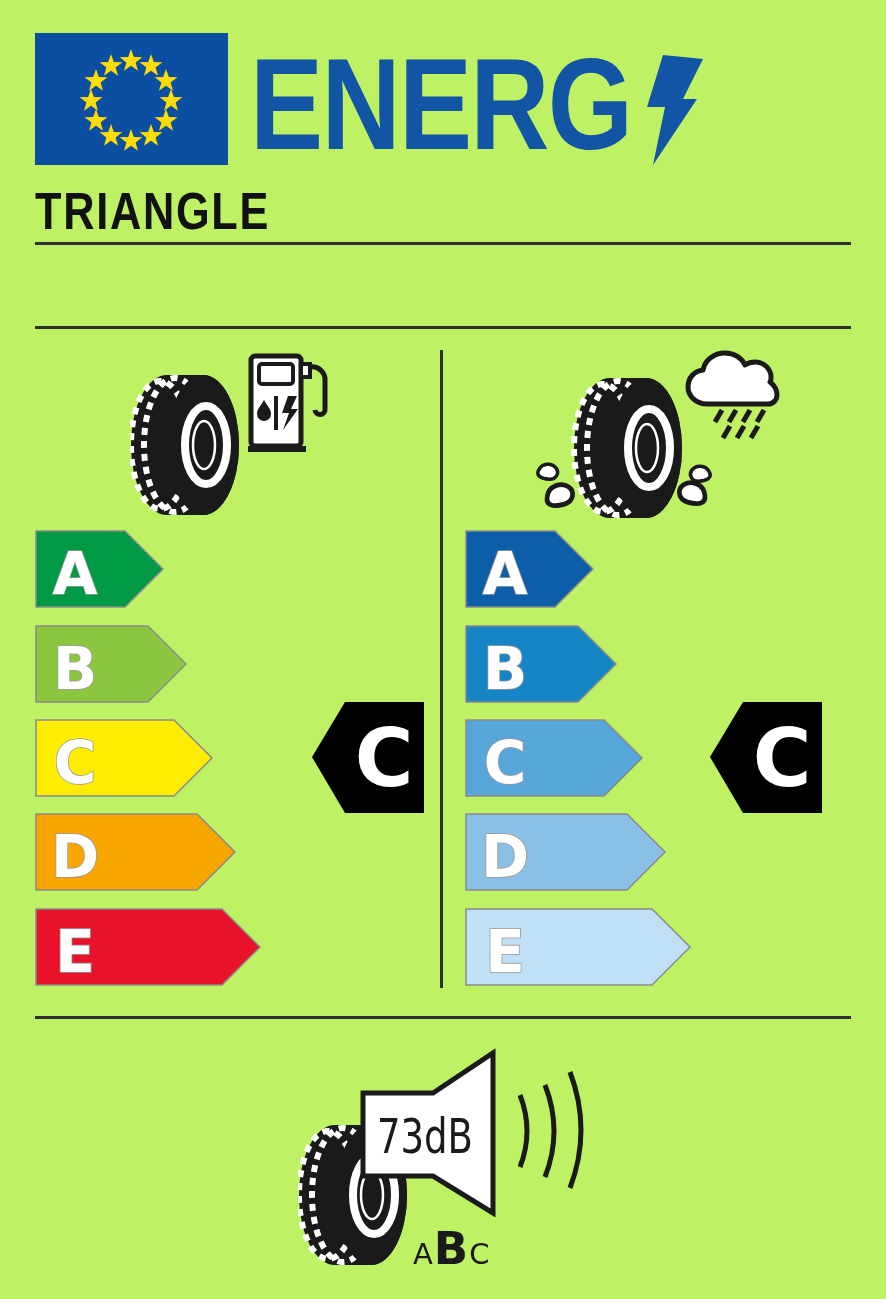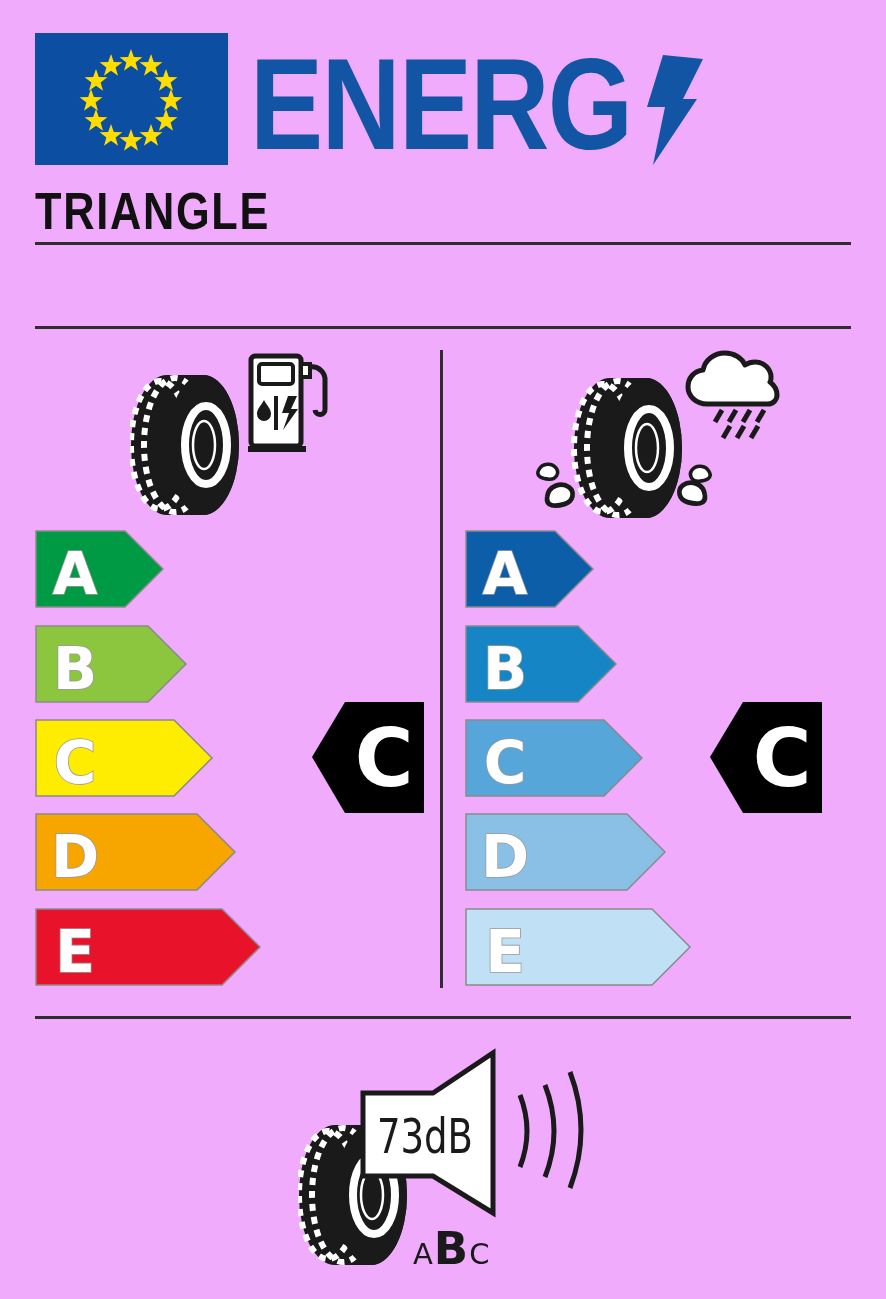--- a/index.html
+++ b/index.html
@@ -1,17 +1,17 @@
 <!DOCTYPE html>
 <html><head>
 <meta charset="utf-8">
 <style>
   html,body { margin:0; padding:0; background:#ffffff; }
   #label {
-    position:relative; width:886px; height:1299px; background:#f0abfc;
+    position:relative; width:886px; height:1299px; background:#bef264;
     font-family:"DejaVu Sans", sans-serif; overflow:hidden;
   }
   .abs { position:absolute; }
 
   
   #energ-text {
     position:absolute; left:250px; top:40px;
     font-family:"Liberation Sans", sans-serif;
     font-weight:bold; font-size:129px; line-height:1;
     letter-spacing:-2px; color:#1355A5;

